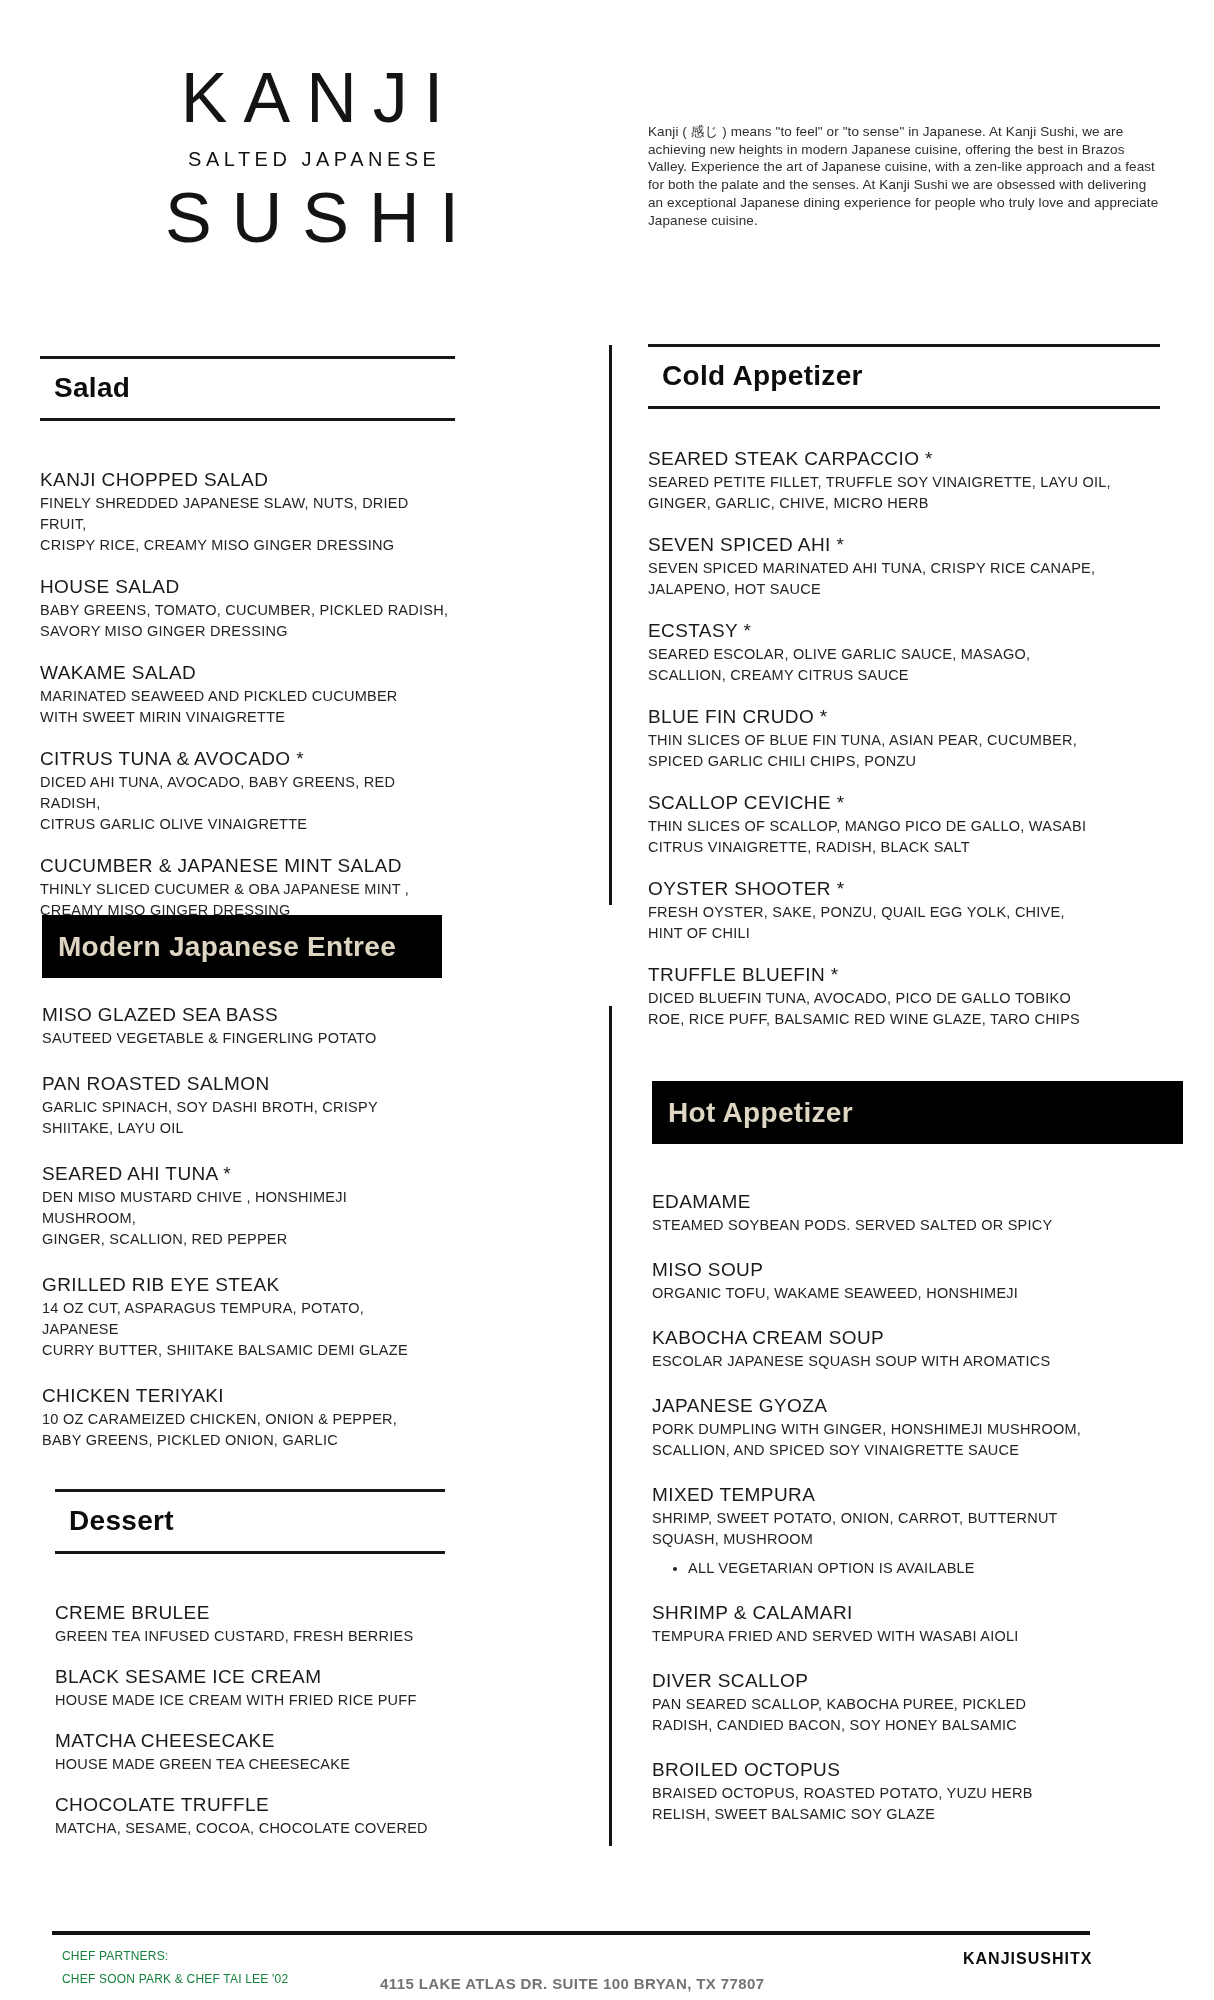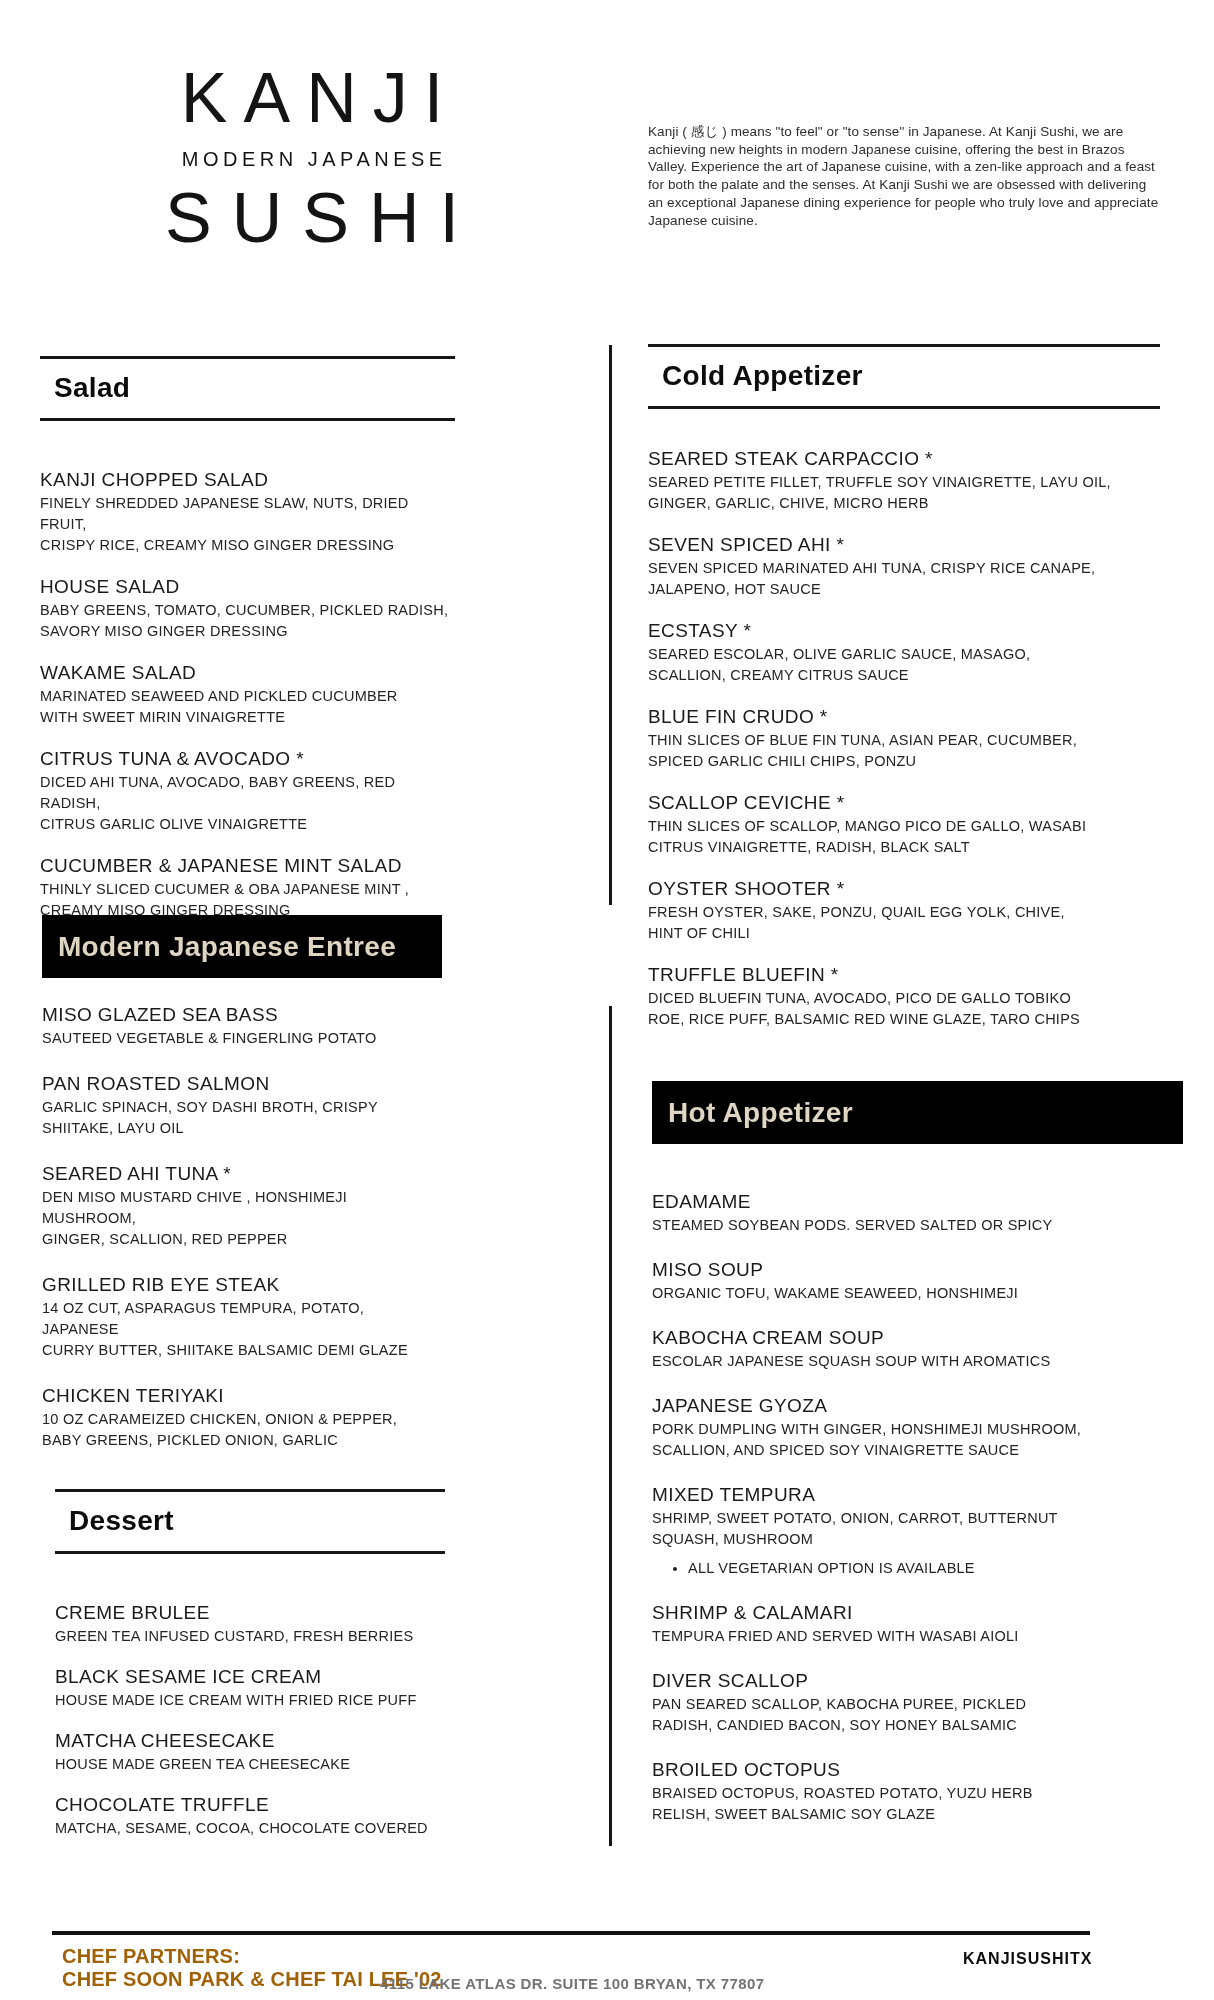--- a/index.html
+++ b/index.html
@@ -41,32 +41,32 @@
   .menu-item{margin-bottom:18px;}
   #section-modern-japanese-entree .menu-item{margin-bottom:22px;}
   #section-dessert .menu-item{margin-bottom:17px;}
   #section-hot-appetizer .menu-item{margin-bottom:21px;}
   .item-name{font-size:19px;font-weight:400;line-height:26px;margin:0;color:#1a1a1a;letter-spacing:0.4px;}
   .item-desc{font-size:14.5px;line-height:21px;margin:0;color:#242424;letter-spacing:0.25px;white-space:pre-line;}
   .item-bullets{margin:8px;padding:0 0 0 28px;list-style:disc;}
   .item-bullets li{font-size:14.5px;line-height:21px;color:#242424;letter-spacing:0.25px;}
   
   .footer-rule{position:absolute;left:52px;top:1931px;width:1038px;height:3.5px;background:#111;}
-  .footer-chefs{position:absolute;left:62px;top:1945px;font-weight:700;font-size:20px;line-height:23px;color:#a16207;letter-spacing:0.2px;}
+  .footer-chefs{position:absolute;left:62px;top:1945px;font-weight:400;font-size:12px;line-height:23px;color:#15803d;letter-spacing:0.2px;}
   .footer-address{position:absolute;left:380px;top:1975px;font-weight:700;font-size:15px;color:#737373;letter-spacing:0.4px;}
   .footer-social{position:absolute;left:963px;top:1950px;font-weight:700;font-size:16px;color:#0d0d0d;letter-spacing:1px;}
 </style>
 </head>
 <body>
 
 <div class="page">
 
   <div class="logo">
     <div class="logo-kanji">KANJI</div>
-    <div class="logo-sub">MODERN JAPANESE</div>
+    <div class="logo-sub">SALTED JAPANESE</div>
     <div class="logo-sushi">SUSHI</div>
   </div>
 
   <p class="intro">Kanji ( 感じ ) means "to feel" or "to sense" in Japanese. At Kanji Sushi, we are achieving new heights in modern Japanese cuisine, offering the best in Brazos Valley. Experience the art of Japanese cuisine, with a zen-like approach and a feast for both the palate and the senses. At Kanji Sushi we are obsessed with delivering an exceptional Japanese dining experience for people who truly love and appreciate Japanese cuisine.</p>
 
   <div class="vdivider vdivider-top"></div>
   <div class="vdivider vdivider-bottom"></div>
 
   <div class="col" id="col-left">
       <section class="section ruled" id="section-salad">

